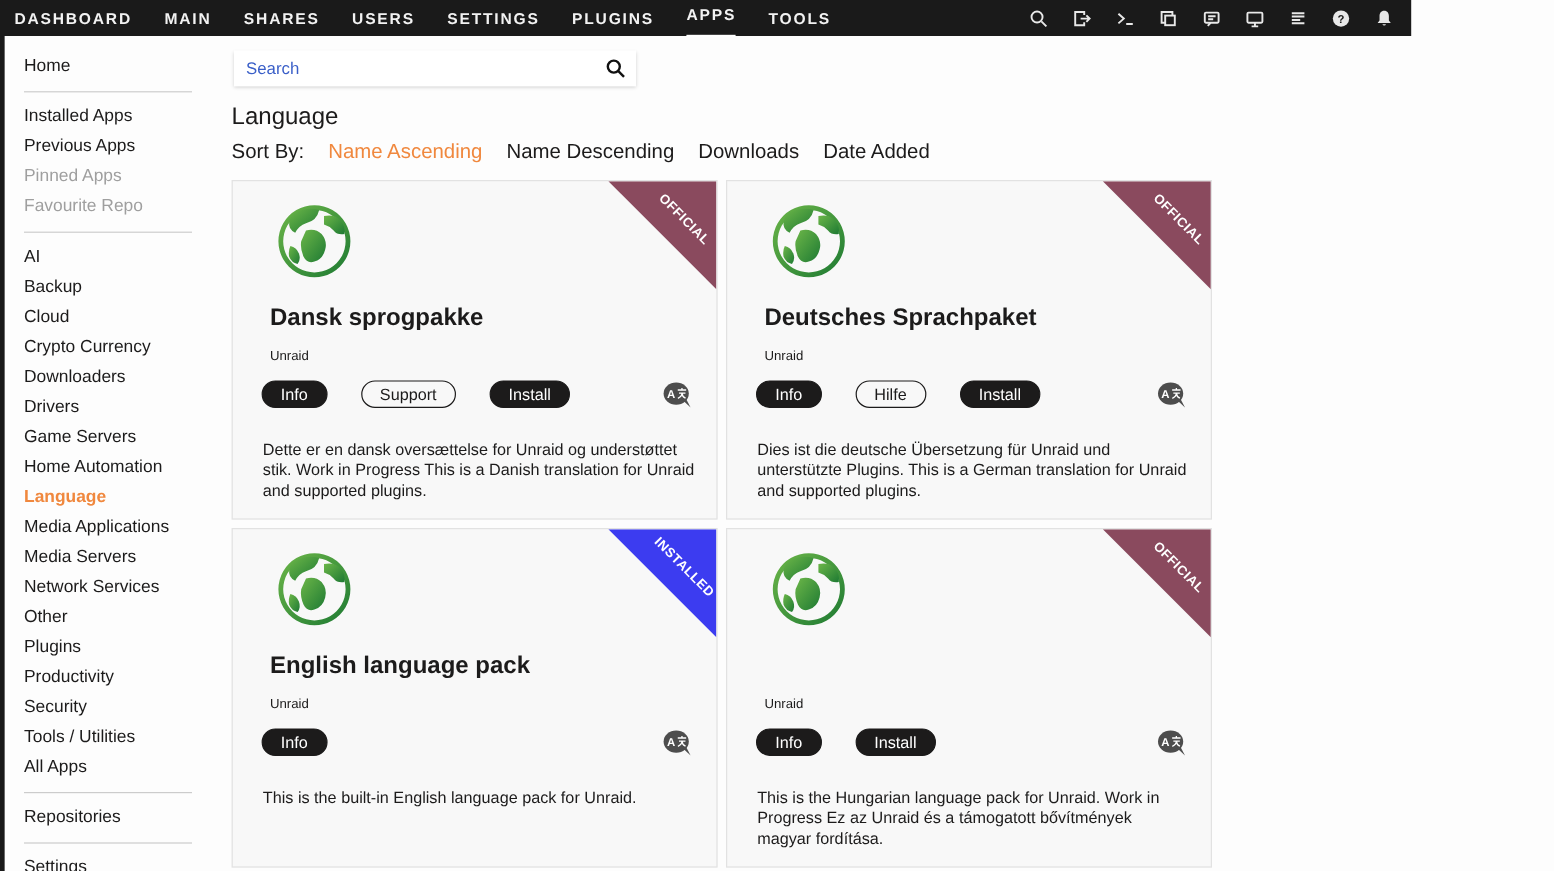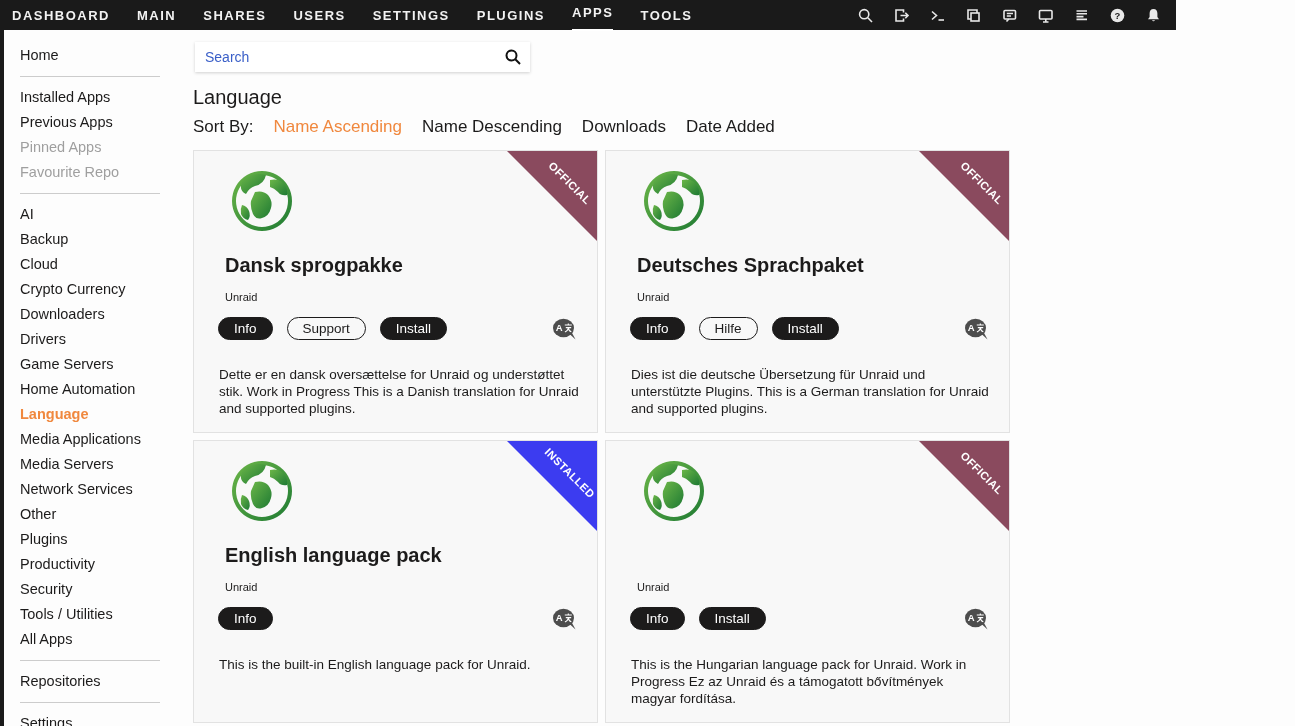--- a/index.html
+++ b/index.html
@@ -54,21 +54,21 @@
   .card { position:relative; background:#f8f8f8; border:1px solid #e2e2e2; overflow:hidden; }
   .ribbon { position:absolute; top:0; right:0; width:0; height:0;
     border-top:90px solid #8a4a5e; border-left:90px solid transparent; }
   .ribbon.installed { border-top-color:#3c3cf0; }
   .ribbon-label { position:absolute; top:-64px; left:-62px; width:70px; text-align:center;
     transform:rotate(45deg); color:#fff; font-size:11px; font-weight:bold; letter-spacing:.5px; }
   .globe { position:absolute; left:30px; top:18px; }
   .card-title { position:absolute; left:31px; top:103px; font-size:20px; font-weight:bold; cursor:pointer; }
   .card-author { position:absolute; left:31px; top:140px; font-size:11px; }
   .card-actions { position:absolute; left:24px; top:166px; right:20px; display:flex;
-    align-items:center; gap:14px; }
+    align-items:center; gap:28px; }
   .pill { height:23px; border-radius:12px; padding:0 15px; font-size:13.5px; font-weight:500;
     font-family:inherit; cursor:pointer; display:inline-flex; align-items:center; }
   .pill.solid { background:#1c1b1b; color:#fff; border:1px solid #1c1b1b; }
   .pill.outline { background:transparent; color:#1c1b1b; border:1px solid #1c1b1b; }
   .translate { margin-left:auto; cursor:pointer; display:inline-flex; }
   .card-desc { position:absolute; left:25px; top:215px; width:360px; font-size:13.5px;
     line-height:17px; color:#1c1b1b; }
 </style>
 </head>
 <body>

